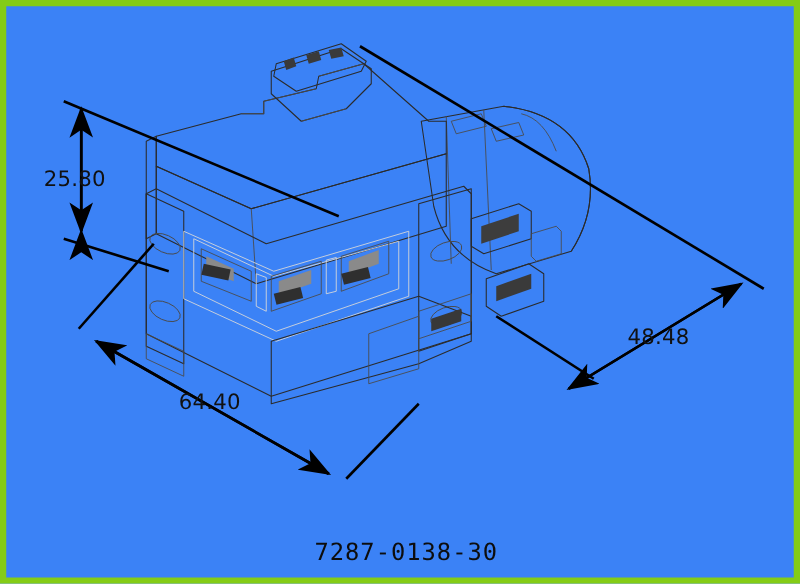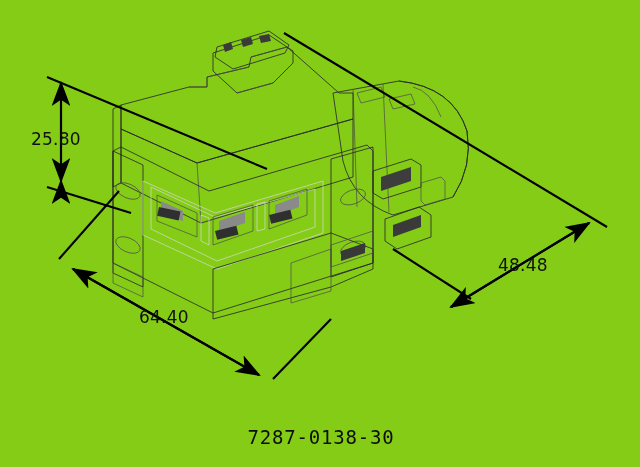--- a/index.html
+++ b/index.html
@@ -1,19 +1,19 @@
 <!DOCTYPE html>
 <html><head>
 <meta charset="utf-8">
 <style>
   html,body{margin:0;padding:0;background:#ffffff;}
   body{width:640px;height:467px;overflow:hidden;
        font-family:"DejaVu Sans Mono","Liberation Mono",monospace;}
-  #stage{position:relative;width:640px;height:467px;background:#84cc16;
-         border:1px solid #84cc16;box-sizing:border-box;}
+  #stage{position:relative;width:640px;height:467px;background:#3b82f6;
+         border:5px solid #84cc16;box-sizing:border-box;}
   svg#drawing{position:absolute;inset:0;width:640px;height:467px;display:block;}
   .dimtext{font-family:"DejaVu Sans","Liberation Sans",sans-serif;
            font-size:17px;fill:#111;letter-spacing:.2px;}
   .partnum{font-family:"DejaVu Sans Mono","Liberation Mono",monospace;
            font-size:19px;fill:#0d0d0d;letter-spacing:.8px;}
   .dimline{stroke:#000;stroke-width:2.1;fill:none;stroke-linecap:butt;}
   .extline{stroke:#000;stroke-width:2.1;fill:none;}
   .arrow{fill:#000;stroke:none;}
   .edge{stroke:#2b2b2b;stroke-width:.85;fill:none;stroke-linejoin:round;}
   .edge-l{stroke:#4a4a4a;stroke-width:.7;fill:none;}

